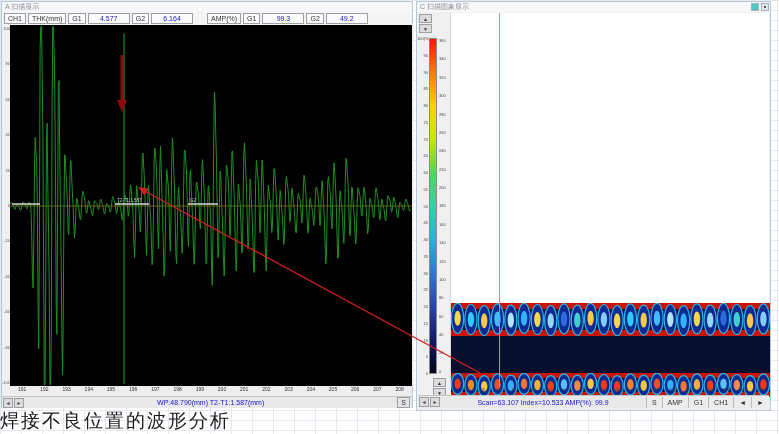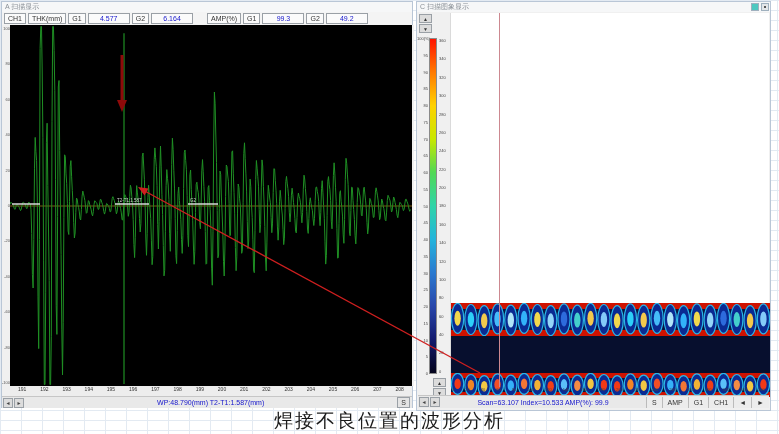--- a/index.html
+++ b/index.html
@@ -46,21 +46,21 @@
   #cscan-canvas { position:absolute; left:33px; top:11px; width:319px; height:374px; background:#ffffff; border-left:1px solid #dadada; }
   #crosshair-vline { position:absolute; left:48px; top:0; bottom:0; width:1px; background:#cc8890; z-index:5; }
   #strip-upper { position:absolute; left:0; top:290px; width:319px; height:33px; }
   #strip-gap { position:absolute; left:0; top:323px; width:319px; height:37px; background:#070f2e; }
   #strip-lower { position:absolute; left:0; top:360px; width:319px; height:24px; }
   #cscan-h-ruler { position:absolute; left:33px; right:3px; top:385px; height:8px; display:flex; justify-content:space-between; font-size:4px; color:#444; padding:0 2px; }
   #cscan-status { top:393px; height:13px; left:1px; right:1px; }
   .flat-btn { font-size:7px; line-height:11px; color:#333; padding:0 5px; border-left:1px solid #bbb; background:#ececec; white-space:nowrap; }
   
   #annotation-overlay { position:absolute; left:0; top:0; width:779px; height:434px; pointer-events:none; z-index:50; }
-  #caption { position:absolute; top:408px; left:0; width:779px; height:26px; line-height:24px; text-align:center; font-family:"DejaVu Serif","Liberation Serif",serif; font-size:19px; letter-spacing:2px; color:#1a1a1a; z-index:40; }
+  #caption { position:absolute; top:408px; left:0; width:779px; height:26px; line-height:24px; font-family:"DejaVu Serif","Liberation Serif",serif; font-size:19px; letter-spacing:2px; color:#1a1a1a; z-index:40; }
 </style>
 </head>
 <body>
 
 <div class="window" id="ascan">
   <div class="titlebar">
     <span>A 扫描显示</span>
   </div>
   <div id="ascan-toolbar">
       <span class="cell">CH1</span>

